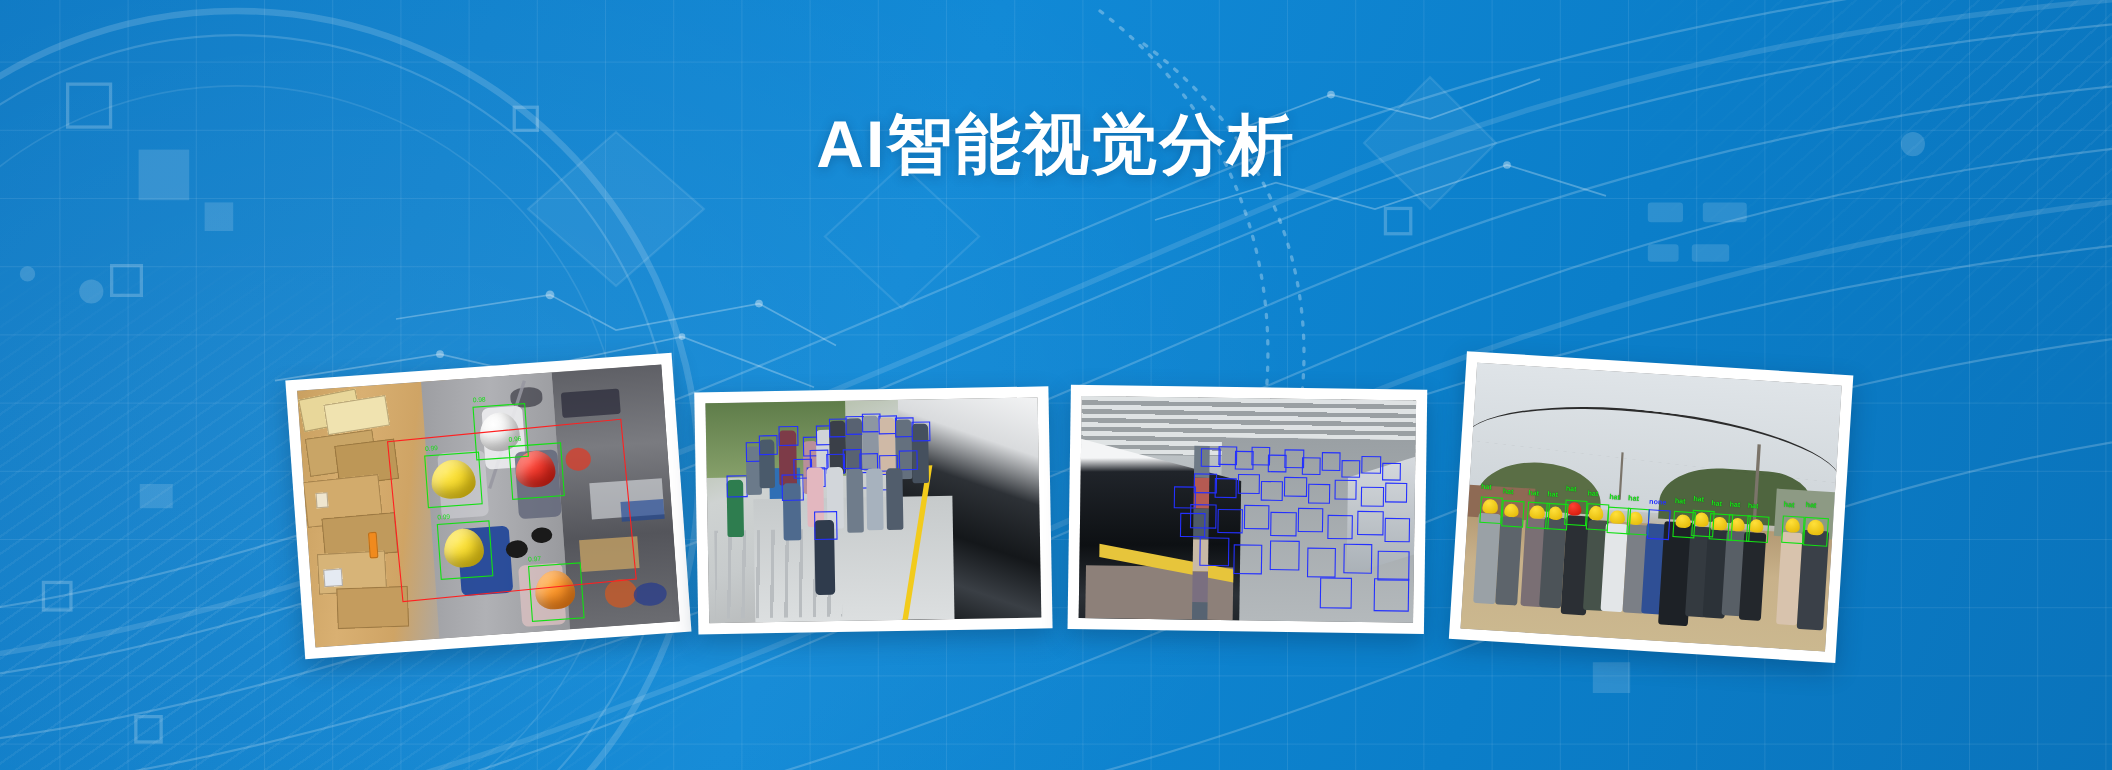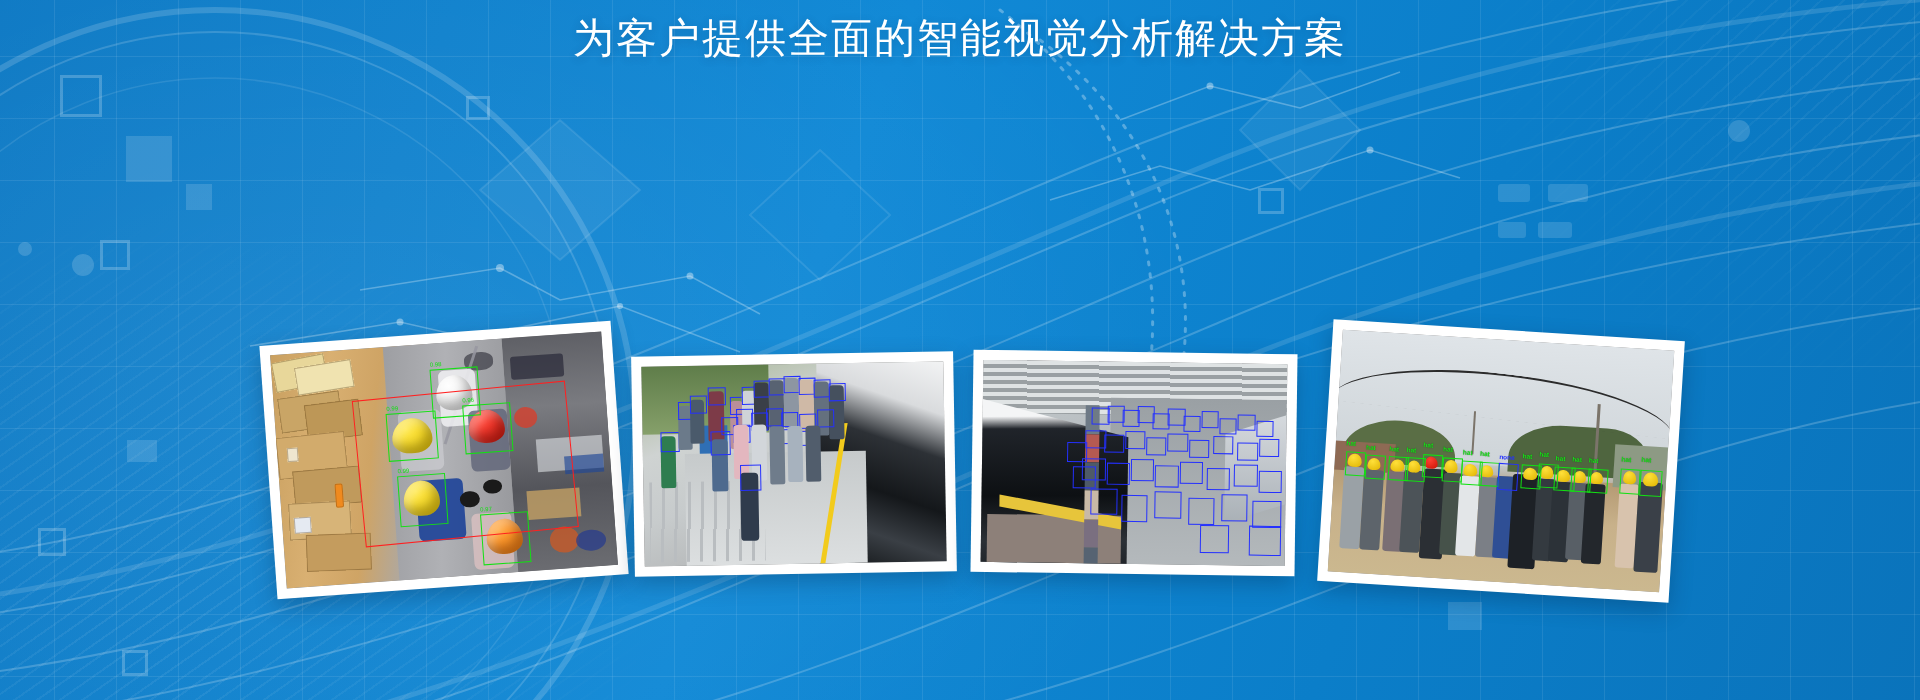--- a/index.html
+++ b/index.html
@@ -230,21 +230,21 @@
   <div class="sq-f" style="left:1548px;top:184px;width:40px;height:18px;border-radius:3px;"></div>
   <div class="sq-f" style="left:1498px;top:222px;width:28px;height:16px;border-radius:3px;"></div>
   <div class="sq-f" style="left:1538px;top:222px;width:34px;height:16px;border-radius:3px;"></div>
   <div class="sq-f" style="left:1448px;top:602px;width:34px;height:28px;"></div>
 
   <div class="dot-c" style="left:1728px;top:120px;width:22px;height:22px;"></div>
   <div class="dot-c" style="left:18px;top:242px;width:14px;height:14px;"></div>
   <div class="dot-c" style="left:72px;top:254px;width:22px;height:22px;"></div>
 
   <div class="text-wrap">
-    <p class="subtitle">为客户提供全面的智能视觉分析解决方案</p>
+    <h1 class="title">AI智能视觉分析</h1>
   </div>
 
   <div class="strip">
 
     <div class="frame" id="frame-1">
       <div class="photo">
         <div class="scene s1">
           <div class="shelf"></div>
           <div class="floor"></div>
 

